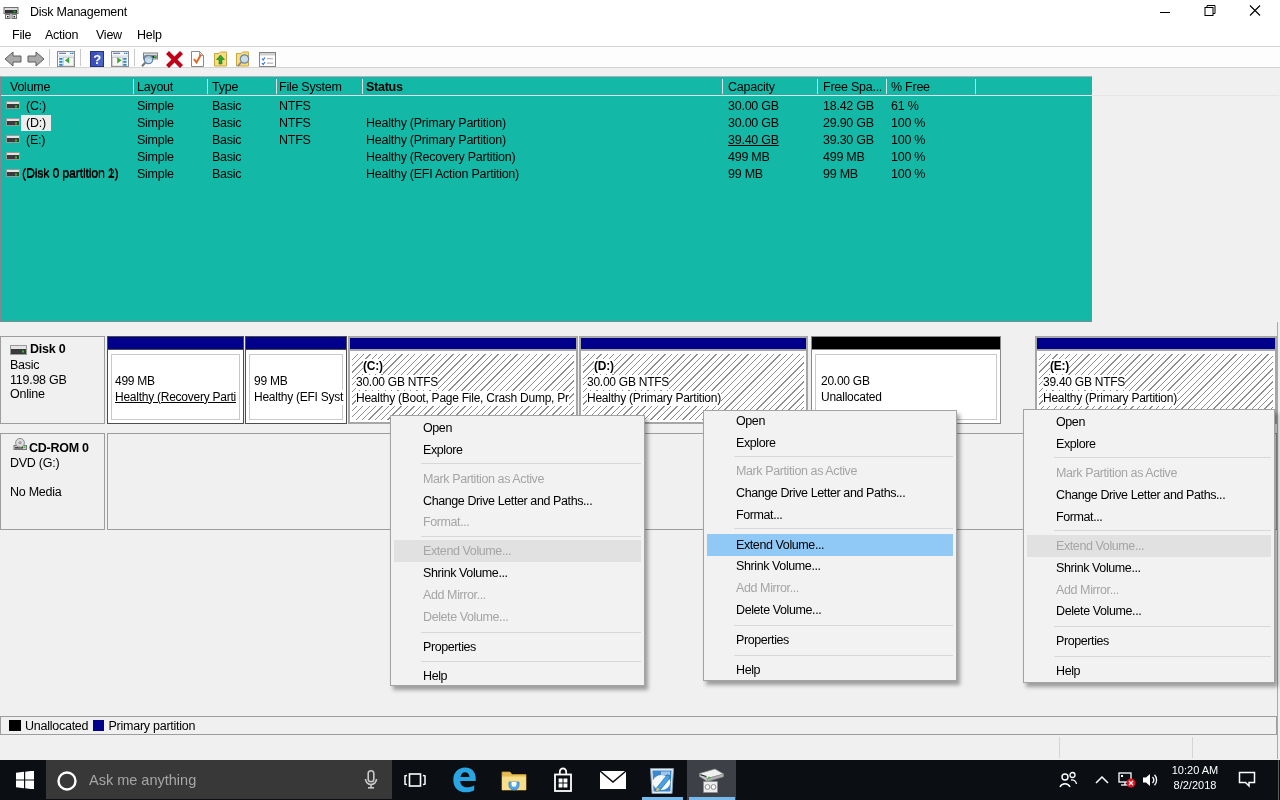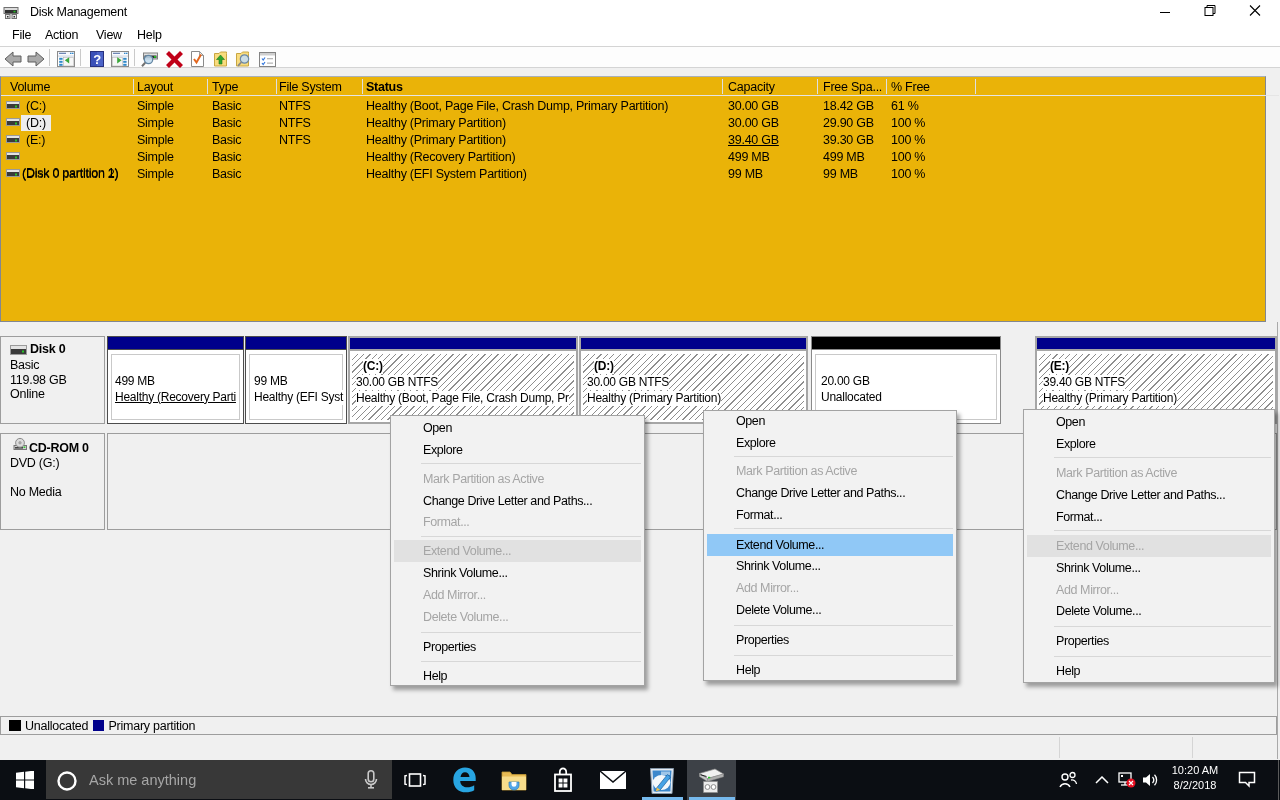--- a/index.html
+++ b/index.html
@@ -4,21 +4,21 @@
 html,body{width:1280px;height:800px;overflow:hidden;}
 body{font-family:"Liberation Sans",sans-serif;font-size:12.5px;letter-spacing:-0.25px;color:#000;background:#f0f0f0;position:relative;}
 .abs{position:absolute;}
 .tc{display:flex;align-items:center;}
 
 #titlebar{left:0;top:0;width:1280px;height:24px;background:#fff;}
 #menubar{left:0;top:24px;width:1280px;height:22px;background:#fff;}
 #toolbar{left:0;top:46px;width:1280px;height:22px;background:#fdfdfd;border-top:1px solid #d4d4d4;border-bottom:1px solid #d4d4d4;}
 .tbsep{position:absolute;top:2px;width:1px;height:17px;background:#c9c9c9;}
 
-#listpanel{left:0;top:76px;width:1266px;height:246px;background:#eab308;border:1px solid #828790;border-top:1px solid #a9b0b8;}
+#listpanel{left:0;top:76px;width:1092px;height:246px;background:#14b8a6;border:1px solid #828790;border-top:1px solid #a9b0b8;}
 .hdrline{position:absolute;top:2px;width:1px;height:15px;background:#dedfe2;}
 #hdrbottom{position:absolute;left:0;top:18px;width:1278px;height:1px;background:#e5e5e5;}
 .row{position:absolute;height:17px;}
 .cell{position:absolute;top:0;height:17px;display:flex;align-items:center;white-space:nowrap;}
 .volicon{position:absolute;left:5px;top:4px;}
 
 .panelbox{border:1px solid #9d9d9d;background:#f0f0f0;}
 .dcell{position:absolute;background:#fff;}
 .dband{position:absolute;left:0;top:0;width:100%;height:13px;}
 .hatch{position:absolute;background:repeating-linear-gradient(135deg,#ffffff 0px,#ffffff 3.6px,#8e8e8e 3.6px,#8e8e8e 4.52px);}
@@ -159,21 +159,20 @@
 <div class="row" style="left:0;top:20px;width:1278px;">
 <svg class="volicon" width="14" height="8" viewBox="0 0 14 8">
         <rect x="0.5" y="0.5" width="13" height="7" fill="#e3e3e3" stroke="#9a9a9a"></rect>
         <rect x="1" y="3.0" width="12" height="4.0" fill="#3a3a3a"></rect>
         <rect x="9" y="4.5" width="2" height="2" fill="#27c427"></rect>
       </svg>
 <div class="cell" style="left:25px;">(C:)</div>
 <div class="cell" style="left:136px;">Simple</div>
 <div class="cell" style="left:211px;">Basic</div>
 <div class="cell" style="left:278px;">NTFS</div>
-<div class="cell" style="left:365px;">Healthy (Boot, Page File, Crash Dump, Primary Partition)</div>
 <div class="cell" style="left:727px;">30.00 GB</div>
 <div class="cell" style="left:822px;">18.42 GB</div>
 <div class="cell" style="left:890px;">61 %</div>
 </div>
 <div class="row" style="left:0;top:37px;width:1278px;">
 <div class="abs" style="left:20px;top:0.5px;width:30px;height:16px;background:#ededed;"></div>
 <svg class="volicon" width="14" height="8" viewBox="0 0 14 8">
         <rect x="0.5" y="0.5" width="13" height="7" fill="#e3e3e3" stroke="#9a9a9a"></rect>
         <rect x="1" y="3.0" width="12" height="4.0" fill="#3a3a3a"></rect>
         <rect x="9" y="4.5" width="2" height="2" fill="#27c427"></rect>
@@ -218,21 +217,21 @@
 </div>
 <div class="row" style="left:0;top:88px;width:1278px;padding-left:13px;">
 <svg class="volicon" width="14" height="8" viewBox="0 0 14 8">
         <rect x="0.5" y="0.5" width="13" height="7" fill="#e3e3e3" stroke="#9a9a9a"></rect>
         <rect x="1" y="3.0" width="12" height="4.0" fill="#3a3a3a"></rect>
         <rect x="9" y="4.5" width="2" height="2" fill="#27c427"></rect>
       </svg>
 <div class="cell" style="left:21px;">(Disk 0 partition 2)</div>
 <div class="cell" style="left:136px;">Simple</div>
 <div class="cell" style="left:211px;">Basic</div>
-<div class="cell" style="left:365px;">Healthy (EFI System Partition)</div>
+<div class="cell" style="left:365px;">Healthy (EFI Action Partition)</div>
 <div class="cell" style="left:727px;">99 MB</div>
 <div class="cell" style="left:822px;">99 MB</div>
 <div class="cell" style="left:890px;">100 %</div>
 </div>
 </div>
 <div class="abs panelbox" style="left:0px;top:336px;width:105px;height:88px;">
 <svg class="abs" style="left:9px;top:8px" width="17" height="10" viewBox="0 0 17 10">
       <rect x="0.5" y="0.5" width="16" height="9" fill="#e3e3e3" stroke="#9a9a9a"></rect>
       <rect x="1" y="4.0" width="15" height="5.0" fill="#3a3a3a"></rect>
       <rect x="12" y="5.5" width="2" height="2" fill="#27c427"></rect>

